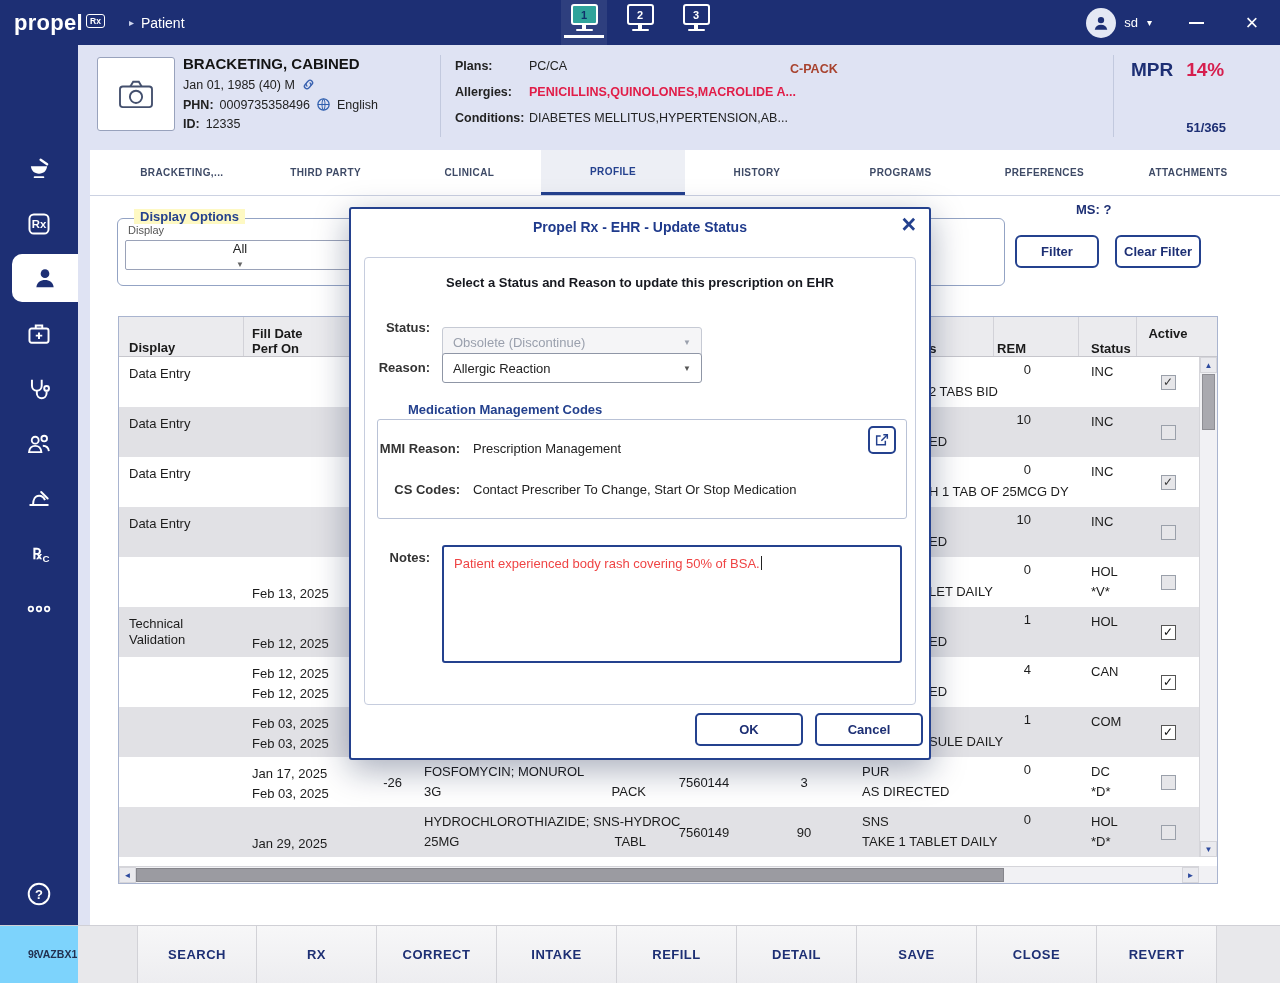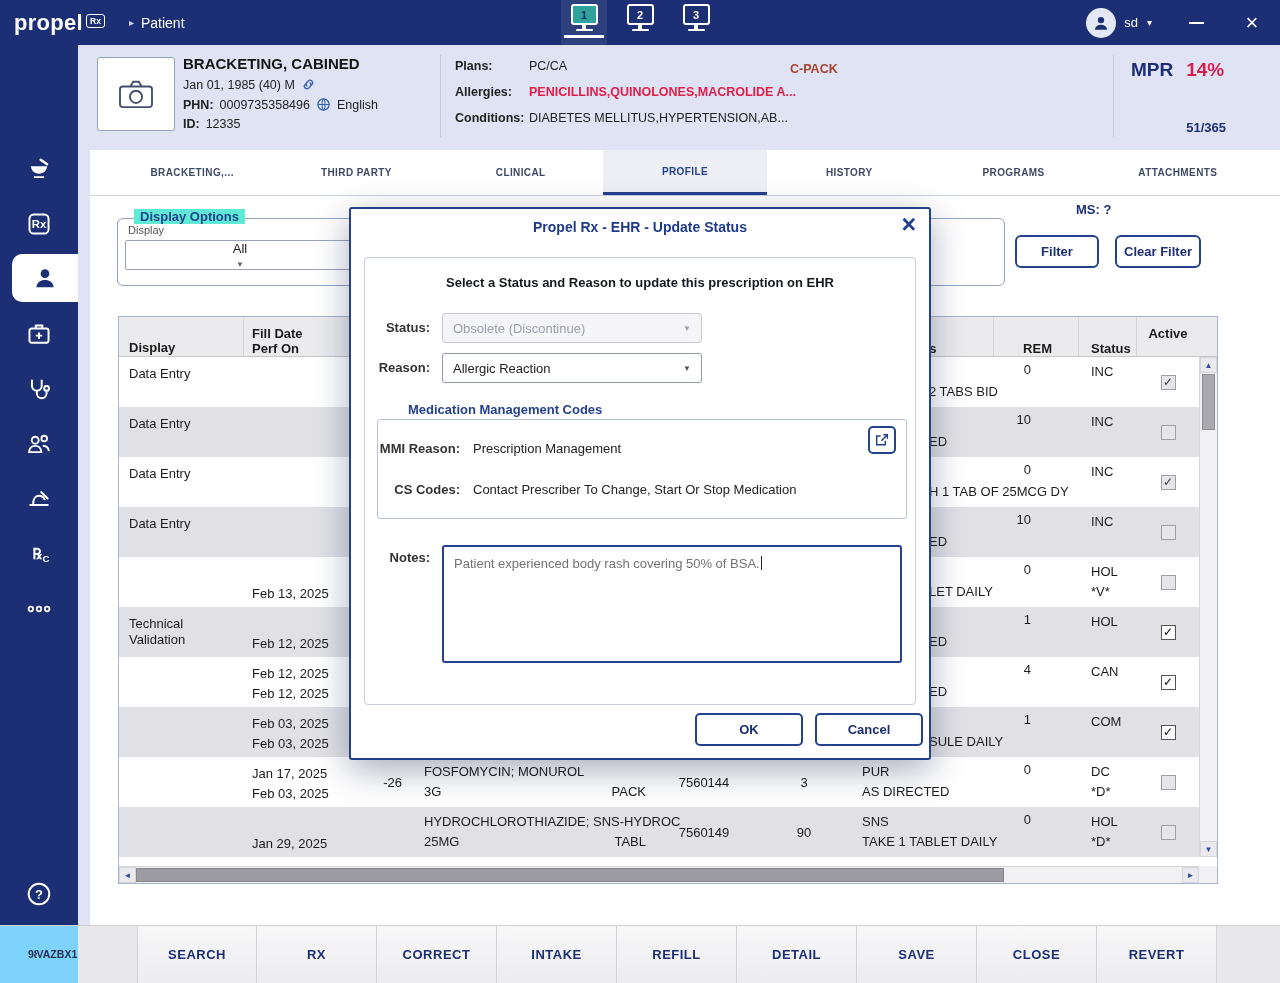--- a/index.html
+++ b/index.html
@@ -58,35 +58,35 @@
   .mpr-det{font-size:13px;font-weight:600;color:#1d2f74;margin-top:3px;}
 
   
   .sheet{position:absolute;left:90px;top:150px;right:0;bottom:58px;background:#fff;}
   .tabs{height:46px;display:flex;border-bottom:1px solid #ccd2e2;padding:0 20px;}
   .tab{flex:1;display:flex;align-items:center;justify-content:center;font-size:10px;font-weight:bold;letter-spacing:.4px;color:#3e4a66;cursor:pointer;white-space:nowrap;}
   .tab.active{color:#24418e;background:#edeff5;border-bottom:3px solid #24418e;}
 
   
   .display-fieldset{position:absolute;left:27px;top:68px;width:888px;height:68px;border:1px solid #93a3c4;border-radius:6px;}
-  .df-legend{position:absolute;top:-10px;left:16px;background:#5eead4;padding:0 6px;color:#24418e;font-weight:bold;font-size:13px;}
+  .df-legend{position:absolute;top:-10px;left:16px;background:#fef9c3;padding:0 6px;color:#24418e;font-weight:bold;font-size:13px;}
   .mini-label{position:absolute;left:10px;top:5px;font-size:11px;color:#555;}
   .display-select{position:absolute;left:7px;top:21px;width:230px;height:30px;border:1px solid #9aa2b8;border-radius:2px;background:#fff;display:flex;align-items:center;justify-content:space-between;padding:0 10px;font-size:13px;color:#222;cursor:pointer;flex-direction:column;}
   .dd-arrow{font-size:8px;color:#666;}
   .ms-label{position:absolute;left:986px;top:52px;font-size:13px;font-weight:bold;color:#1d2f74;}
   .pill-btn{position:absolute;top:85px;height:33px;border:2px solid #24418e;border-radius:6px;background:#fff;color:#1d2f74;font-weight:bold;font-size:13px;font-family:inherit;cursor:pointer;}
   .btn-filter{left:925px;width:84px;}
   .btn-clear{left:1025px;width:86px;}
 
   
   .table-panel{position:absolute;left:28px;top:166px;width:1100px;border:1px solid #a9b4cf;background:#fff;}
   .thead{display:flex;height:40px;background:#ebebee;border-bottom:1px solid #c6c6cc;}
   .th{border-right:1px solid #d2d2d8;font-weight:bold;font-size:13px;color:#1a1a1a;display:flex;align-items:flex-end;padding:0 8px 6px 8px;}
   .th.c-date{flex-direction:column;align-items:flex-start;justify-content:flex-end;line-height:15px;}
-  .th.c-rem{justify-content:flex-end;padding-right:26px;}
+  .th.c-rem{justify-content:flex-end;padding-right:52px;}
   .th.c-status{padding-left:12px;}
   .th.c-active{justify-content:center;}
   .th-corner{width:18px;border-right:none;}
   .tbody-wrap{display:flex;height:500px;}
   .rows{width:1080px;}
   .trow{display:flex;height:50px;background:#fff;cursor:pointer;}
   .trow.shade{background:#e1e1e5;}
   .td{font-size:13px;color:#1c1c1c;}
   .l1,.l2{height:20px;line-height:20px;white-space:nowrap;}
   .c-workflow{width:125px;padding:9px 8px 0 10px;line-height:16px;}
@@ -123,33 +123,33 @@
   .dialog{position:absolute;left:349px;top:207px;width:582px;height:553px;background:#fff;border:2px solid #24418e;border-radius:3px;box-shadow:0 10px 34px rgba(10,22,64,.35);z-index:60;}
   .dlg-title{position:absolute;top:0;left:0;right:0;height:36px;display:flex;align-items:center;justify-content:center;font-size:14px;font-weight:600;color:#1f3a8c;}
   .dlg-close{position:absolute;top:3px;right:13px;font-size:25px;color:#24418e;font-weight:600;cursor:pointer;line-height:1;}
   .dlg-panel{position:absolute;left:13px;top:48px;width:552px;height:448px;border:1px solid #c6cdde;border-radius:4px;pointer-events:none;}
   .dlg-heading{position:absolute;top:66px;left:0;right:0;text-align:center;font-size:13px;font-weight:bold;color:#16181f;}
   .dlg-label{position:absolute;left:0;width:79px;text-align:right;font-size:13px;font-weight:bold;color:#333;}
   .lbl-status{top:104px;line-height:30px;}
   .lbl-reason{top:144px;line-height:30px;}
   .lbl-notes{top:342px;line-height:14px;}
   .dd{position:absolute;left:91px;width:260px;height:30px;border:1px solid #8f96a6;border-radius:3px;background:#fff;display:flex;align-items:center;justify-content:space-between;padding:0 10px;font-size:13px;color:#222;cursor:pointer;}
-  .dd-status{top:104px;}
+  .dd-status{top:118px;}
   .dd-reason{top:144px;}
   .dd.disabled{background:#f5f5f7;color:#9aa0ad;border-color:#c6cad4;cursor:default;}
   .dd .arr{font-size:8px;color:#555;}
   .dd.disabled .arr{color:#9aa0ad;}
   .mmc-title{position:absolute;left:53px;top:193px;font-size:13px;font-weight:bold;color:#24418e;background:#fff;padding:0 4px;}
   .mmc-box{position:absolute;left:26px;top:210px;width:530px;height:100px;border:1px solid #b9c2d6;border-radius:3px;background:#fff;}
   .mmc-label{position:absolute;width:82px;text-align:right;font-size:13px;font-weight:bold;color:#333;}
   .l-mmi{top:21px;} .l-cs{top:62px;}
   .mmc-val{position:absolute;left:95px;font-size:13px;color:#222;white-space:nowrap;}
   .v-mmi{top:21px;} .v-cs{top:62px;}
   .mmc-open{position:absolute;right:10px;top:6px;width:28px;height:28px;border:2px solid #24418e;border-radius:5px;background:#fff;display:flex;align-items:center;justify-content:center;cursor:pointer;}
-  .notes{position:absolute;left:91px;top:336px;width:460px;height:118px;border:2px solid #24418e;border-radius:3px;background:#fff;padding:8px 10px;font-size:13px;color:#737373;line-height:17px;cursor:text;}
+  .notes{position:absolute;left:91px;top:336px;width:460px;height:118px;border:2px solid #24418e;border-radius:3px;background:#fff;padding:8px 10px;font-size:13px;color:#ef4444;line-height:17px;cursor:text;}
   .caret{display:inline-block;width:1px;height:14px;background:#222;margin-left:1px;vertical-align:-2px;animation:blink 1s steps(1) infinite;}
   @keyframes blink{50%{opacity:0;}}
   .dlg-btn{position:absolute;top:504px;width:108px;height:33px;border:2px solid #24418e;border-radius:5px;background:#fff;color:#1d2f74;font-weight:bold;font-size:13px;font-family:inherit;cursor:pointer;}
   .btn-ok{left:344px;} .btn-cancel{left:464px;}
 </style>
 </head>
 <body>
 
 <header class="topbar">
   <div class="logo">
@@ -331,20 +331,21 @@
 </section>
 
 <main class="sheet">
   <nav class="tabs">
     <div class="tab">BRACKETING,...</div>
     <div class="tab">THIRD PARTY</div>
     <div class="tab">CLINICAL</div>
     <div class="tab active">PROFILE</div>
     <div class="tab">HISTORY</div>
     <div class="tab">PROGRAMS</div>
+    <div class="tab">PREFERENCES</div>
     <div class="tab">ATTACHMENTS</div>
   </nav>
 
   <div class="display-fieldset">
     <span class="df-legend">Display Options</span>
     <span class="mini-label">Display</span>
     <div class="display-select">
       <span>All</span>
       <span class="dd-arrow">▼</span>
     </div>

